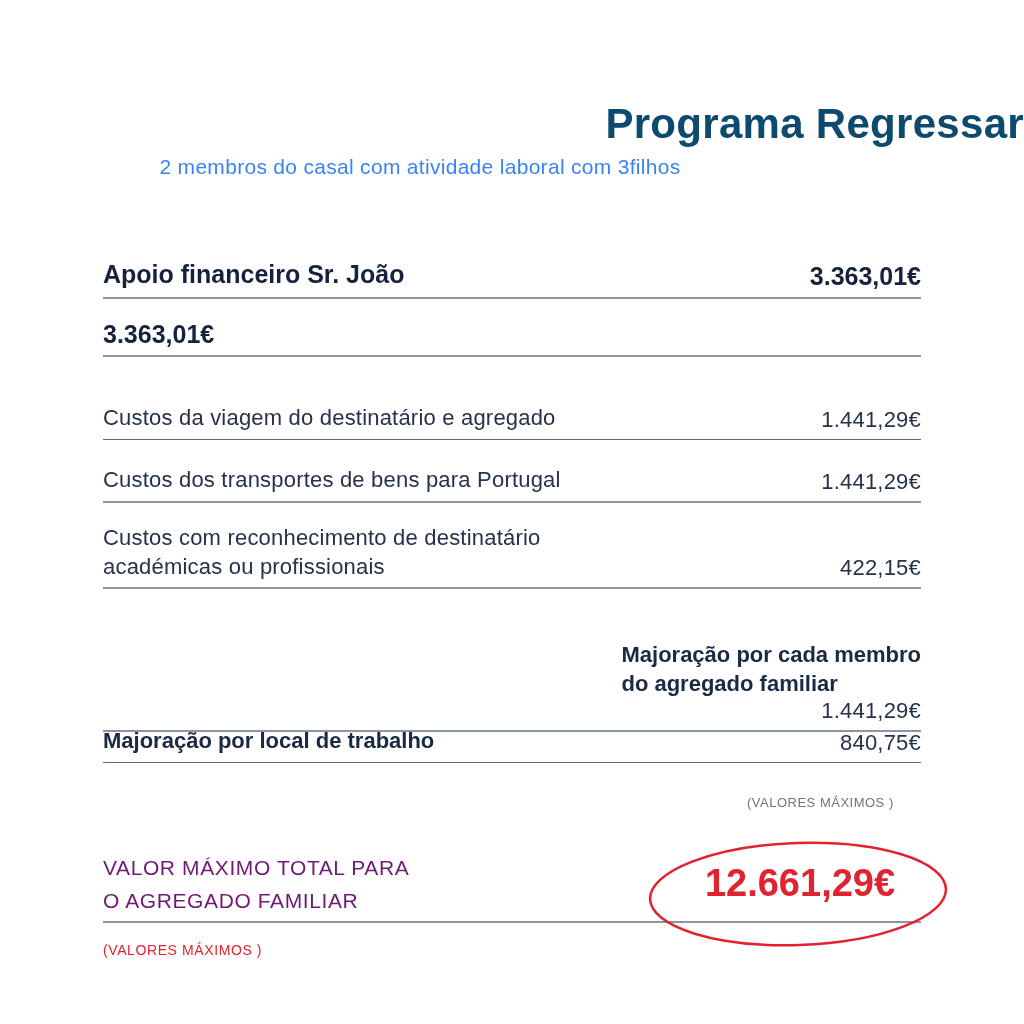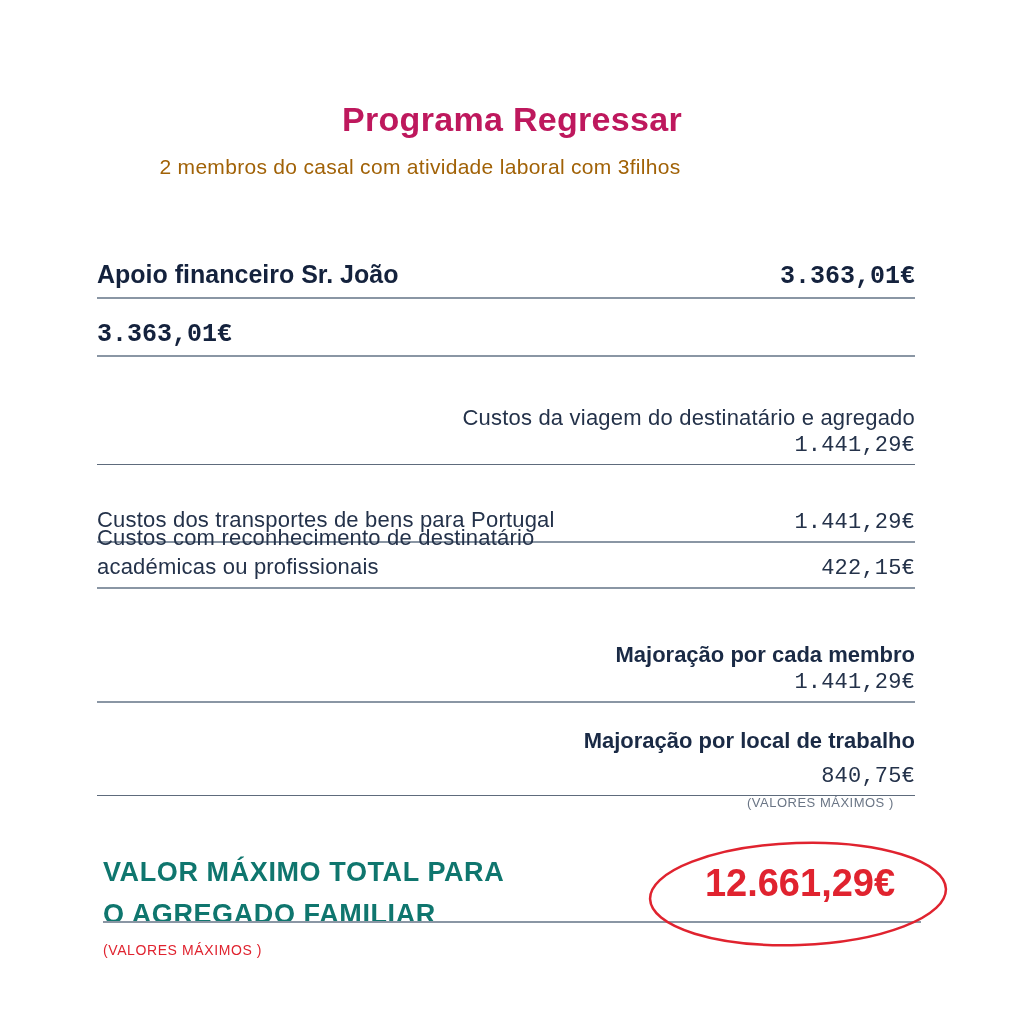--- a/index.html
+++ b/index.html
@@ -3,45 +3,45 @@
   <meta charset="utf-8">
   <style>
     html, body { margin: 0; padding: 0; background: #ffffff; }
     body {
       width: 1024px; height: 1024px; position: relative; overflow: hidden;
       font-family: "Liberation Sans", "DejaVu Sans", sans-serif;
       color: #13233f;
     }
     .title {
       position: absolute; left: 0; width: 1024px; top: 100px;
-      text-align: center; font-size: 34px; font-weight: bold; color: #be185d;
+      text-align: right; font-size: 42px; font-weight: bold; color: #0c4a6e;
       letter-spacing: 0.3px;
     }
     .subtitle {
       position: absolute; left: 0; width: 840px; top: 155px;
-      text-align: center; font-size: 21px; color: #a16207; letter-spacing: 0.3px;
+      text-align: center; font-size: 21px; color: #3b82f6; letter-spacing: 0.3px;
     }
     .row {
-      position: absolute; left: 97px; width: 818px;
+      position: absolute; left: 103px; width: 818px;
       display: flex; justify-content: space-between; align-items: flex-end;
       border-bottom: 2px solid #8a96a4;
       padding-bottom: 6px;
     }
-    .row.thin { border-bottom: 1.5px solid #5e6b7c; flex-direction: column; }
+    .row.thin { border-bottom: 1.5px solid #5e6b7c; }
     .label { line-height: 1.3; }
-    .value { text-align: right; white-space: nowrap; font-family: Liberation Mono, monospace; }
+    .value { text-align: right; white-space: nowrap; }
     .big { font-size: 25px; font-weight: bold; color: #14223d; }
     .norm { font-size: 22px; color: #24324a; letter-spacing: 0.2px; }
     .semi { font-size: 22px; font-weight: bold; color: #1a2a45; }
     .note {
       position: absolute; font-size: 13px; color: #6a7585; letter-spacing: 0.5px;
     }
     .total-label {
       position: absolute; left: 103px; top: 852px;
-      font-size: 27px; font-weight: bold; color: #0f766e; line-height: 1.55;
+      font-size: 21px; font-weight: normal; color: #701a75; line-height: 1.55;
       letter-spacing: 0.6px;
     }
     .total-line {
       position: absolute; left: 103px; top: 921px; width: 818px; height: 2px; background: #8a96a4;
     }
     .total-value {
       position: absolute; left: 680px; top: 862px; width: 240px; text-align: center;
       font-size: 38px; font-weight: bold; color: #e0232f;
     }
     .ellipse {
@@ -62,36 +62,37 @@
 
 <div class="row" style="top:320px;">
   <span class="value big">3.363,01€</span>
 </div>
 
 <div class="row thin" style="top:404px;">
   <span class="label norm">Custos da viagem do destinatário e agregado</span>
   <span class="value norm">1.441,29€</span>
 </div>
 
-<div class="row" style="top:466px;margin-top:40px;">
+<div class="row" style="top:466px;">
   <span class="label norm">Custos dos transportes de bens para Portugal</span>
   <span class="value norm">1.441,29€</span>
 </div>
 
 <div class="row" style="top:524px;">
   <span class="label norm">
     <span>Custos com reconhecimento de destinatário</span><br>
     <span>académicas ou profissionais</span>
   </span>
   <span class="value norm">422,15€</span>
 </div>
 
 <div class="row" style="top:641px;flex-direction:column;">
   <span class="label semi">
     <span>Majoração por cada membro</span><br>
+    <span>do agregado familiar</span>
   </span>
   <span class="value norm">1.441,29€</span>
 </div>
 
 <div class="row thin" style="top:727px;gap:8px;">
   <span class="label semi">
     <span>Majoração por local de trabalho</span><br>
   </span>
   <span class="value norm">840,75€</span>
 </div>

